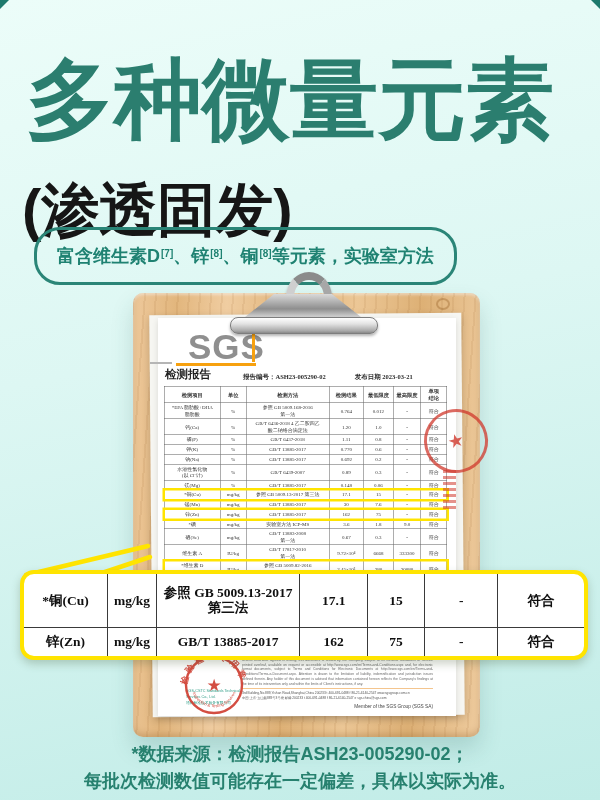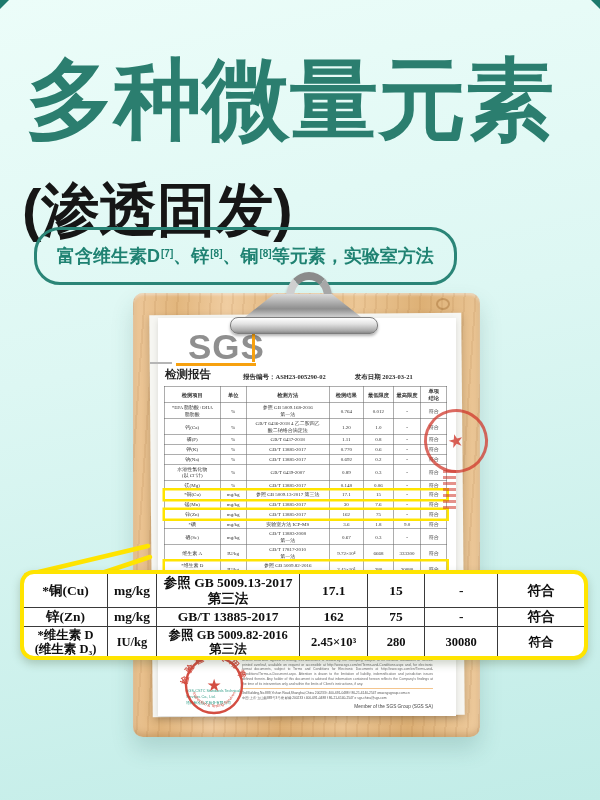--- a/index.html
+++ b/index.html
@@ -384,28 +384,21 @@
           </tr>
           <tr>
             <td>锌(Zn)</td>
             <td>mg/kg</td>
             <td>GB/T 13885-2017</td>
             <td>162</td>
             <td>75</td>
             <td>-</td>
             <td>符合</td>
           </tr>
-          <tr>
-            <td>*维生素 D
-(维生素 D₃)</td>
-            <td>IU/kg</td>
-            <td>参照 GB 5009.82-2016
-第三法</td>
-            <td>2.45×10³</td>
-            <td>280</td>
-            <td>30080</td>
-            <td>符合</td>
-          </tr>
         </tbody>
     </table>
   </div>
 
+  <div class="footer">
+    <div>*数据来源：检测报告ASH23-005290-02；</div>
+    <div>每批次检测数值可能存在一定偏差，具体以实际为准。</div>
+  </div>
 </div>
 
 </body></html>

